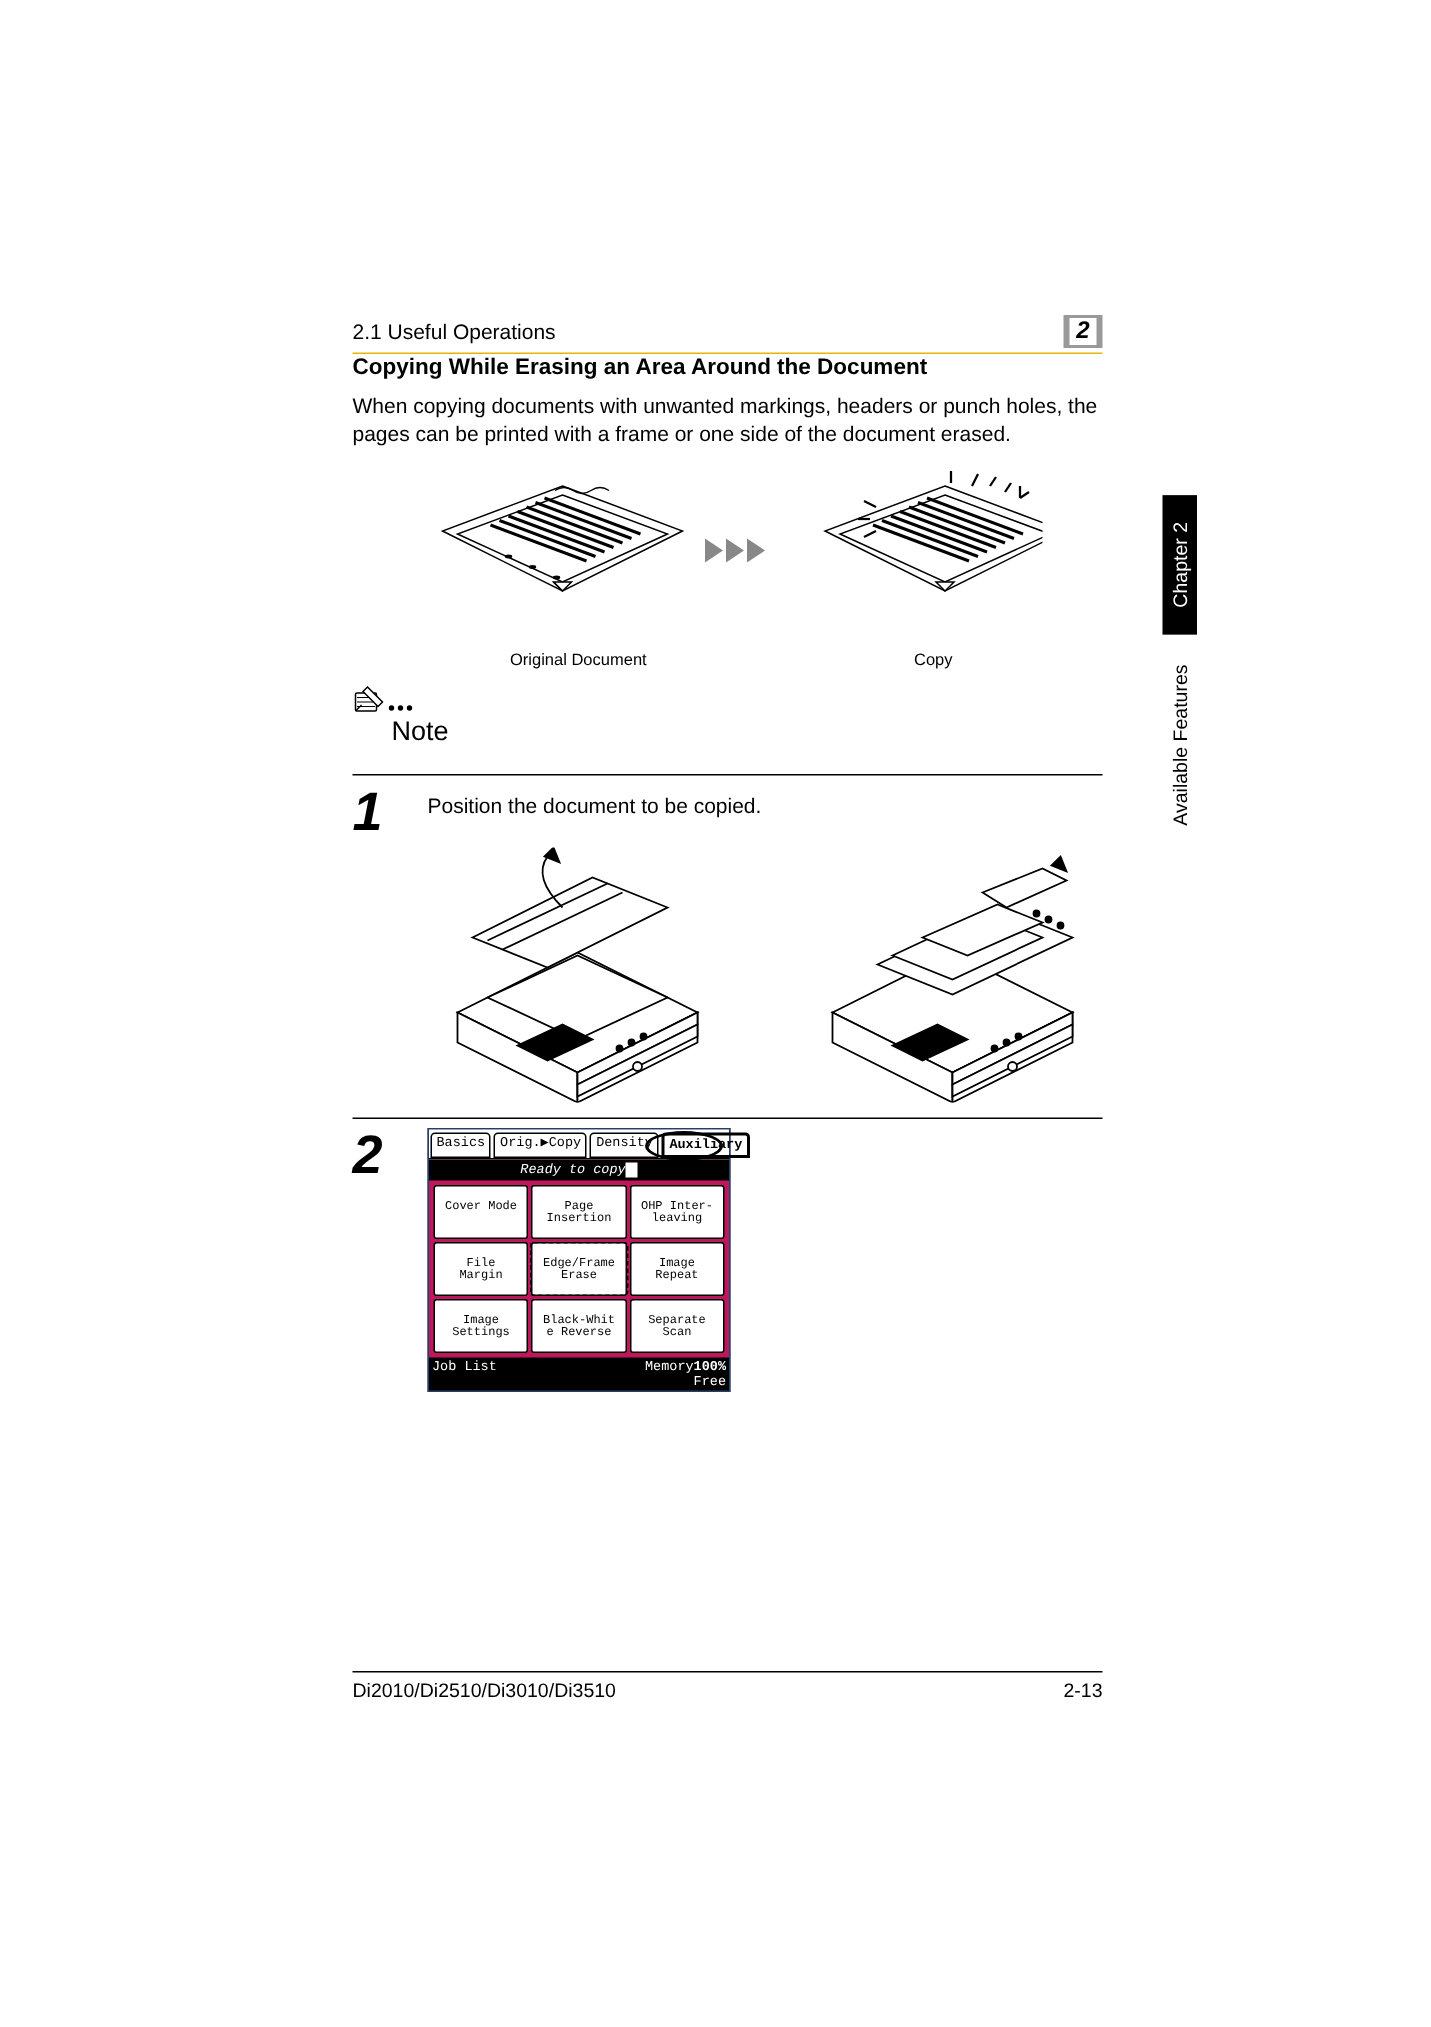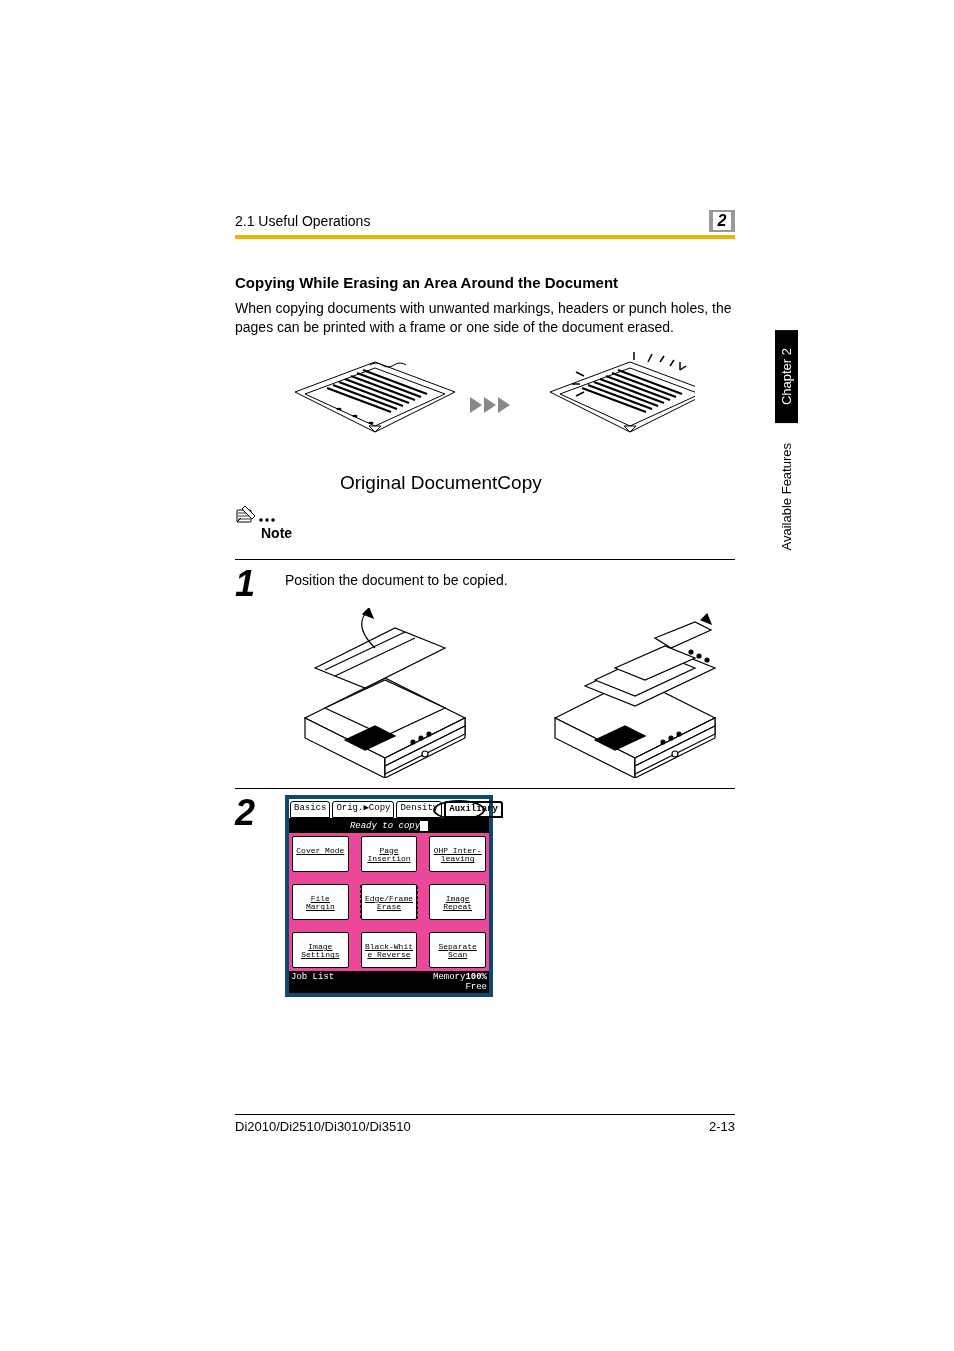--- a/index.html
+++ b/index.html
@@ -17,23 +17,22 @@
   .page {
     position: absolute;
     left: 235px;
     top: 210px;
     width: 500px;
   }
   .hdr-line {
     display: flex;
     justify-content: space-between;
     align-items: center;
-    border-bottom: 4px solid #eab308;
+    border-bottom: 1px solid #eab308;
     padding-bottom: 3px;
-    margin-bottom: 35px;
   }
   .hdr-text { font-size: 14px; }
   .chapter-badge {
     background: #999;
     padding: 2px 4px;
     display: inline-flex;
     align-items: center;
   }
   .chapter-badge .num {
     display: inline-block;
@@ -54,35 +53,35 @@
     line-height: 1.35;
     margin-bottom: 10px;
   }
   .figure {
     margin: 15px auto 10px auto;
     display: block;
     width: 420px;
   }
   .caption-row {
     display: flex;
-    justify-content: flex-start;
+    justify-content: space-between;
     width: 420px;
     margin: 0 auto 3px auto;
-    font-size: 19px;
+    font-size: 11px;
   }
   .caption-row span:first-child { margin-left: 65px; }
   .caption-row span:last-child { margin-right: 60px; }
   .note-icon {
     display: inline-block;
     vertical-align: middle;
   }
   .note-block { margin-top: 10px; }
   .note-label {
-    font-weight: bold;
-    font-size: 14px;
+    font-weight: normal;
+    font-size: 18px;
     margin-left: 26px;
     margin-top: -4px;
     margin-bottom: 6px;
   }
   .note-text {
     font-style: italic;
     margin-left: 26px;
     font-size: 14px;
     line-height: 1.35;
     text-align: justify;
@@ -115,25 +114,25 @@
   .printer-svg { width: 200px; height: 170px; }
   .hr2 { border-top: 1px solid #000; margin: 10px 0 6px 0; }
   .step2-body { display: flex; }
   .step2-text {
     font-size: 14px;
     padding-top: 6px;
     flex: 1 1 200px;
     padding-right: 16px;
   }
   .panel {
-    border: 4px solid #0c4a6e;
+    border: 1px solid #0c4a6e;
     width: 200px;
     font-size: 9px;
     font-family: "Courier New", monospace;
-    background: #ec4899;
+    background: #be185d;
   }
   .panel .tabs {
     display: flex;
     background: #fff;
     border-bottom: 1px solid #000;
   }
   .panel .tab {
     border: 1px solid #000;
     border-radius: 3px 3px 0 0;
     padding: 2px 3px;
@@ -158,23 +157,22 @@
   .panel .status-bar .zoom-ind {
     background: #fff;
     color: #000;
     width: 8px;
     height: 10px;
     display: inline-block;
   }
   .panel .grid {
     display: grid;
     grid-template-columns: repeat(3,1fr);
-    gap: 12px;
+    gap: 2px;
     padding: 3px;
-    text-decoration: underline;
   }
   .cell {
     border: 1px solid #000;
     border-radius: 2px;
     text-align: center;
     font-size: 8px;
     line-height: 1.05;
     padding-top: 10px;
     padding-bottom: 0;
     height: 24px;

